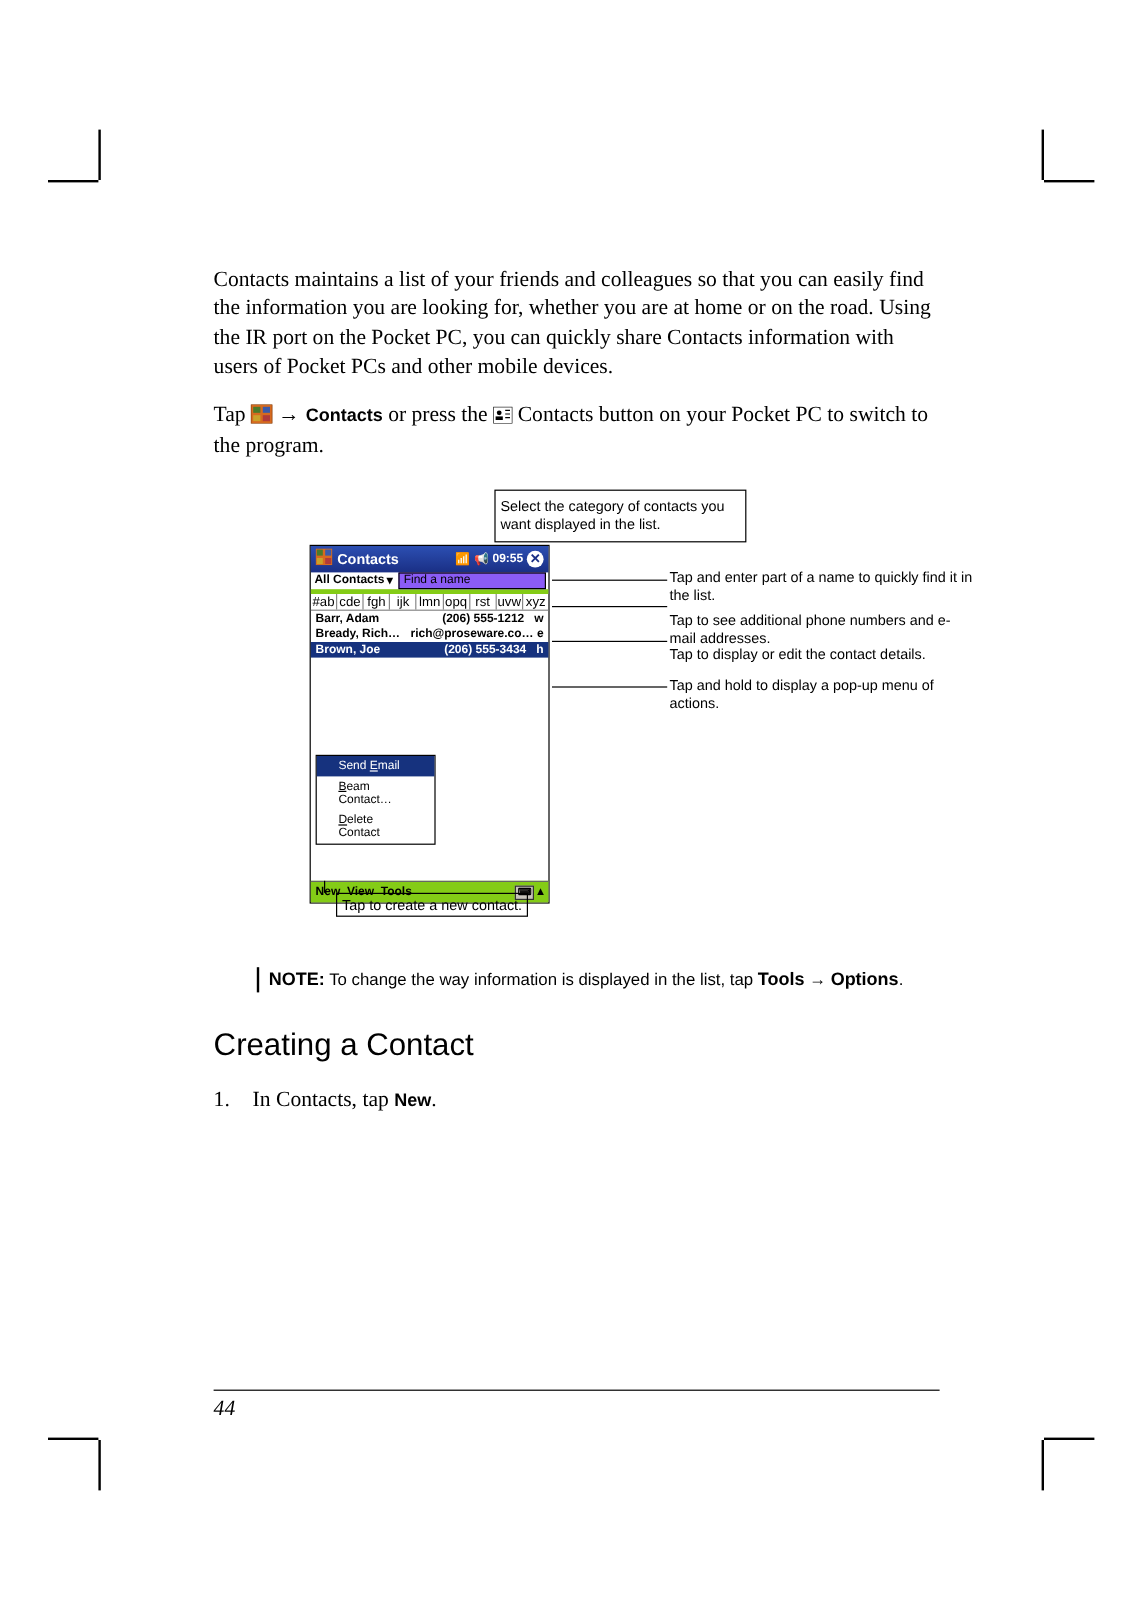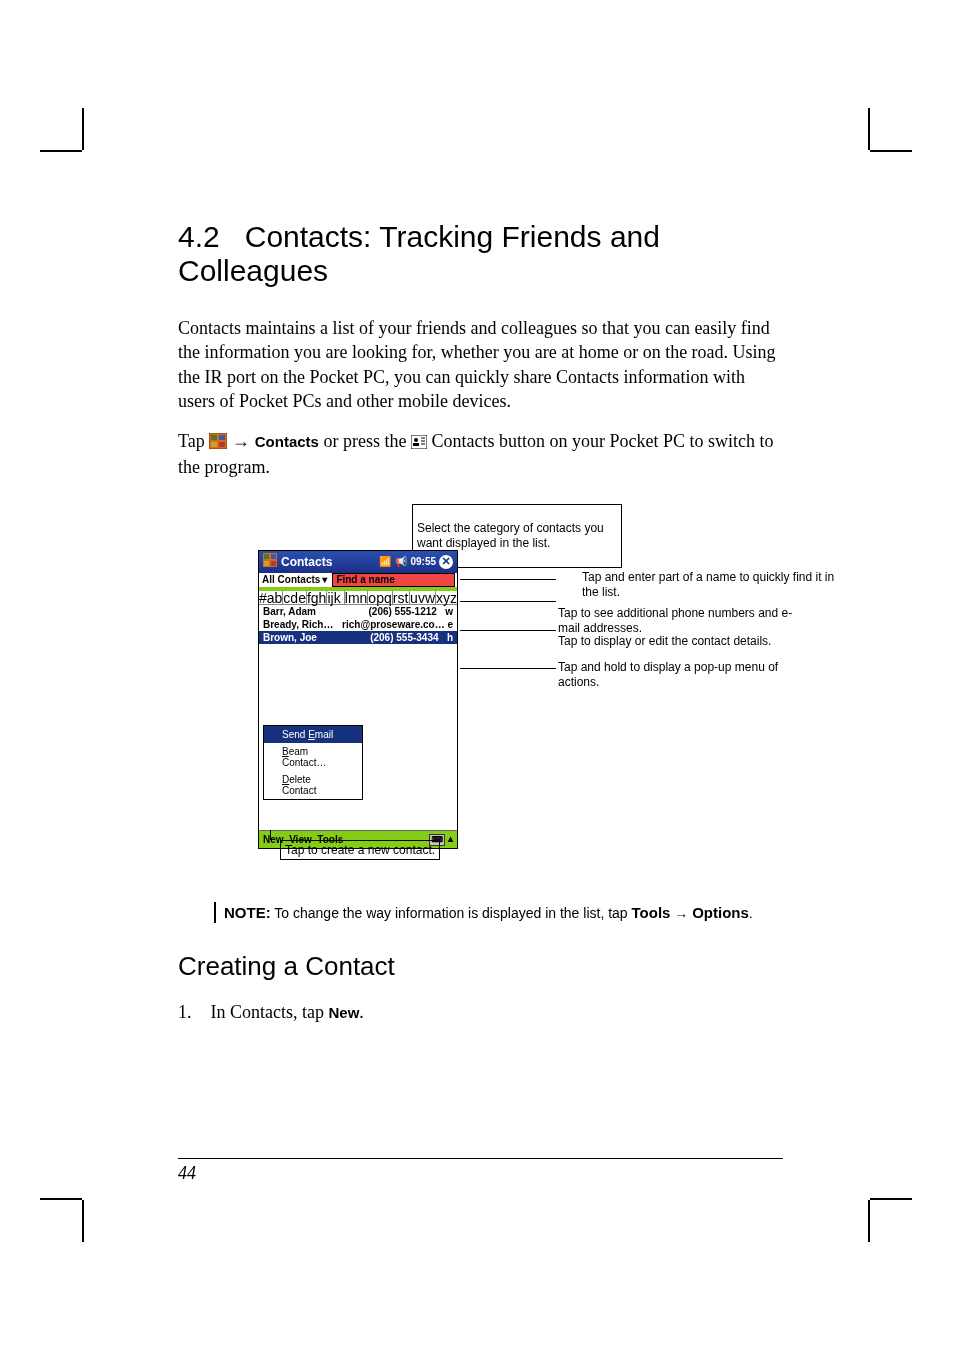--- a/index.html
+++ b/index.html
@@ -45,21 +45,21 @@
   }
   .callout-top {
     position: absolute;
     left: 154px;
     top: -4px;
     width: 210px;
     line-height: 1.25;
   }
   .callout-top-box {
     border: 1px solid #000;
-    padding: 16px 4px;
+    padding: 6px 4px;
     display: inline-block;
   }
 
   .ppc {
     position: absolute;
     left: 0;
     top: 42px;
     width: 200px;
     background: #fff;
     border: 1px solid #000;
@@ -97,37 +97,38 @@
   .ppc-filter-left {
     font-weight: bold;
     font-size: 10px;
     padding: 0 3px;
     white-space: nowrap;
     display: flex; align-items: center; gap: 2px;
   }
   .ppc-find {
     flex: 1;
     border: 1px solid #000;
-    background: #ef4444;
+    background: #8b5cf6;
     height: 14px;
     margin: 11px 2px;
-    font-weight: bold;
+    font-weight: normal;
     font-size: 10px;
     padding: 0 3px;
     display: flex; align-items: center;
   }
   .ppc-alpha {
     display: flex;
     height: 14px;
     border-bottom: 1px solid #888;
   }
   .ppc-alpha span {
     border-right: 1px solid #888;
     flex: 1;
-    font-size: 14px;
+    text-align: center;
+    font-size: 11px;
     line-height: 14px;
   }
   .ppc-alpha span:last-child { border-right: none; }
   .ppc-list-row {
     display: flex;
     justify-content: space-between;
     padding: 1px 4px;
     font-weight: bold;
     font-size: 10px;
     border-bottom: 0;
@@ -244,23 +245,20 @@
 <div class="crop-mark cm-v" style="left:82px; top:108px;"></div>
 <div class="crop-mark cm-h" style="left:870px; top:150px;"></div>
 <div class="crop-mark cm-v" style="left:868px; top:108px;"></div>
 <div class="crop-mark cm-h" style="left:40px; top:1198px;"></div>
 <div class="crop-mark cm-v" style="left:82px; top:1200px;"></div>
 <div class="crop-mark cm-h" style="left:870px; top:1198px;"></div>
 <div class="crop-mark cm-v" style="left:868px; top:1200px;"></div>
 
 <div class="page">
 
-  <h1 class="h1">
-    <span>4.2</span>&nbsp;&nbsp;&nbsp;<span>Contacts: Tracking Friends and Colleagues</span>
-  </h1>
 
   <p class="body-para">Contacts maintains a list of your friends and colleagues so that you can easily find the information you are looking for, whether you are at home or on the road. Using the IR port on the Pocket PC, you can quickly share Contacts information with users of Pocket PCs and other mobile devices.</p>
 
   <p class="body-para">
     <span>Tap </span>
     <span class="inline-icon">
       <svg width="18" height="16">
           <rect x="0" y="0" width="18" height="16" fill="#d66a1f" stroke="#7a3a0a"></rect>
           <rect x="2" y="2" width="6" height="5" fill="#4a7a2a"></rect>
           <rect x="10" y="2" width="6" height="5" fill="#3a5aaa"></rect>
@@ -288,21 +286,21 @@
 
     <div class="callout-top">
       <div class="callout-top-box">Select the category of contacts you want displayed in the list.</div>
     </div>
 
     <div class="lead-line" style="left:202px; top:71px; width:96px;"></div>
     <div class="lead-line" style="left:202px; top:93px; width:96px;"></div>
     <div class="lead-line" style="left:202px; top:122px; width:96px;"></div>
     <div class="lead-line" style="left:202px; top:160px; width:96px;"></div>
 
-    <div class="callout-right" style="top:62px; width:260px;margin-left:24px;">Tap and enter part of a name to quickly find it in the list.</div>
+    <div class="callout-right" style="top:62px; width:260px;">Tap and enter part of a name to quickly find it in the list.</div>
     <div class="callout-right" style="top:98px; width:240px;">Tap to see additional phone numbers and e-mail addresses.</div>
     <div class="callout-right" style="top:126px; width:250px;">Tap to display or edit the contact details.</div>
     <div class="callout-right" style="top:152px; width:250px;">Tap and hold to display a pop-up menu of actions.</div>
 
     <div class="ppc">
       <div class="ppc-title">
         <span class="ppc-title-left">
           <span>
             <svg width="14" height="14">
                 <rect width="14" height="14" fill="#d66a1f"></rect>

